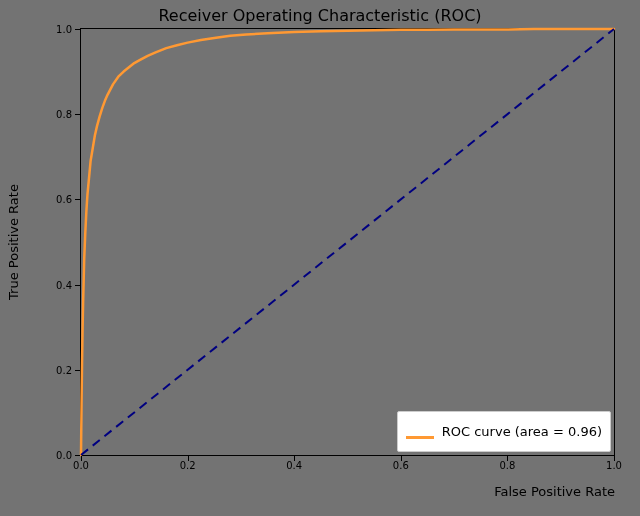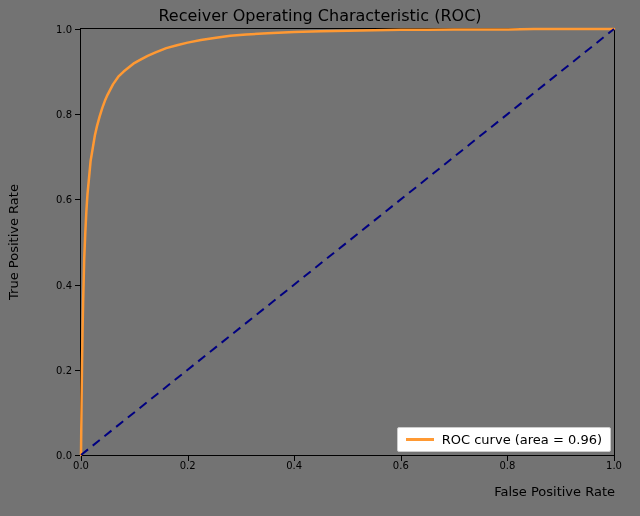--- a/index.html
+++ b/index.html
@@ -72,24 +72,24 @@
     width: 533px; height: 426px;
     overflow: visible;
   }
   .legend {
     position: absolute;
     right: 3px;
     bottom: 3px;
     background: #ffffff;
     border: 1px solid #cccccc;
     border-radius: 2px;
-    padding: 4px 8px;
+    padding: 12px 8px;
     font-size: 13px;
     display: flex;
-    align-items: center;
+    align-items: flex-end;
     gap: 8px;
   }
   .legend .swatch {
     width: 28px;
     height: 0;
     border-top: 3px solid #ff9933;
   }
 </style>
 </head>
 <body>

